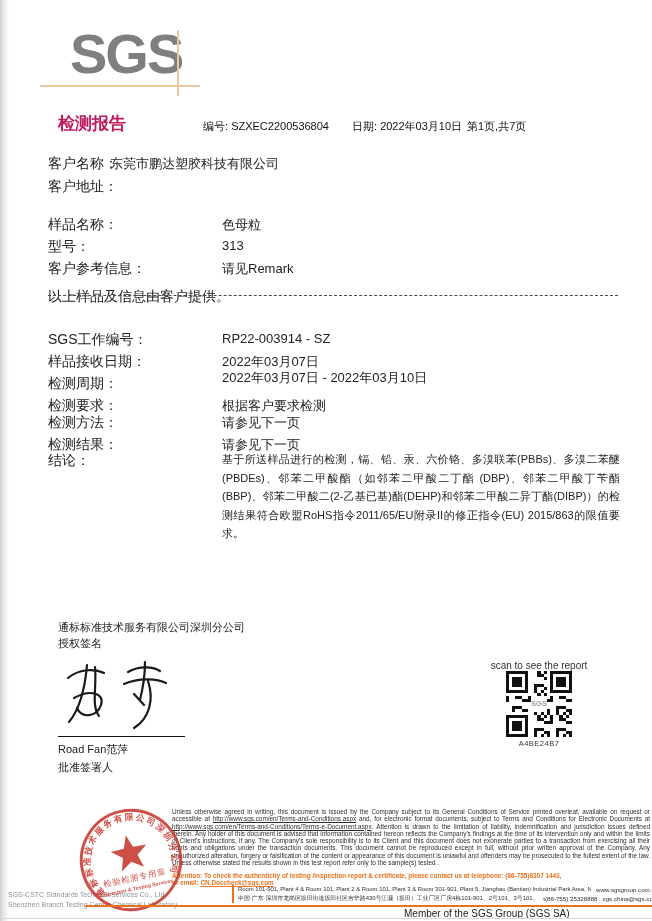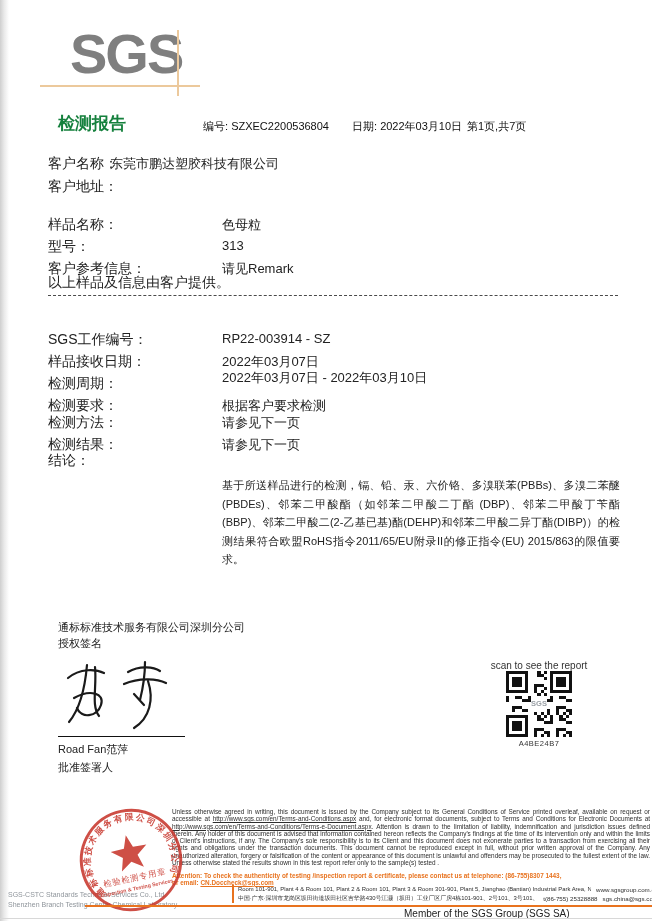--- a/index.html
+++ b/index.html
@@ -9,32 +9,32 @@
         background:linear-gradient(90deg,#cfcfcf 0%,#e9e9e9 45%,#ffffff 100%);}
   .page-bottom-edge{position:absolute;left:0;top:918px;width:652px;height:1px;background:#d8d8d8;}
 
   
   .logo-text{position:absolute;left:70px;top:26px;font-size:56px;line-height:56px;
         font-weight:bold;letter-spacing:-2px;color:#7f7f7f;}
   .logo-hline{position:absolute;left:40px;top:85px;width:160px;height:2px;background:#ecc99c;}
   .logo-vline{position:absolute;left:177px;top:30px;width:2px;height:66px;background:#ecc99c;}
 
   
-  .title{position:absolute;left:58px;top:112px;font-size:17px;font-weight:bold;color:#15803d;}
+  .title{position:absolute;left:58px;top:112px;font-size:17px;font-weight:bold;color:#be185d;}
   .hmeta{position:absolute;top:119px;font-size:11px;color:#111;white-space:nowrap;}
 
   .lbl{position:absolute;left:48px;font-size:14px;color:#222;white-space:nowrap;}
   .val{position:absolute;font-size:13px;color:#222;white-space:nowrap;}
   .v1{left:110px;}
   .v2{left:222px;}
 
   .dashed-sep{position:absolute;left:48px;top:295px;width:570px;height:0;
         border-top:1px dashed #4a4a4a;}
 
-  .conclusion{position:absolute;left:222px;top:476px;width:398px;font-size:11px;
+  .conclusion{position:absolute;left:222px;top:450px;width:398px;font-size:11px;
         line-height:18.5px;color:#222;text-align:justify;}
 
   
   .sig-company{position:absolute;left:58px;top:620px;font-size:11px;color:#222;}
   .sig-auth{position:absolute;left:58px;top:636px;font-size:11px;color:#222;}
   .sig-draw{position:absolute;left:60px;top:658px;width:140px;height:78px;}
   .sig-line{position:absolute;left:58px;top:736px;width:127px;height:0;border-top:1.5px solid #111;}
   .sig-name{position:absolute;left:58px;top:742px;font-size:11px;color:#222;}
   .sig-role{position:absolute;left:58px;top:760px;font-size:11px;color:#222;}
 
@@ -91,21 +91,21 @@
   <div class="lbl" style="top:155px;">客户名称：</div>
   <div class="val v1" style="top:155px;">东莞市鹏达塑胶科技有限公司</div>
   <div class="lbl" style="top:178px;">客户地址：</div>
 
   <div class="lbl" style="top:216px;">样品名称：</div>
   <div class="val v2" style="top:216px;">色母粒</div>
   <div class="lbl" style="top:238px;">型号：</div>
   <div class="val v2" style="top:238px;">313</div>
   <div class="lbl" style="top:260px;">客户参考信息：</div>
   <div class="val v2" style="top:260px;">请见Remark</div>
-  <div class="lbl" style="top:274px;text-align:right;">以上样品及信息由客户提供。</div>
+  <div class="lbl" style="top:288px;text-align:right;">以上样品及信息由客户提供。</div>
 
   <div class="dashed-sep"></div>
 
   <div class="lbl" style="top:331px;">SGS工作编号：</div>
   <div class="val v2" style="top:331px;">RP22-003914 - SZ</div>
   <div class="lbl" style="top:353px;">样品接收日期：</div>
   <div class="val v2" style="top:353px;">2022年03月07日</div>
   <div class="lbl" style="top:375px;">检测周期：</div>
   <div class="val v2" style="top:369px;">2022年03月07日 - 2022年03月10日</div>
   <div class="lbl" style="top:397px;">检测要求：</div>

